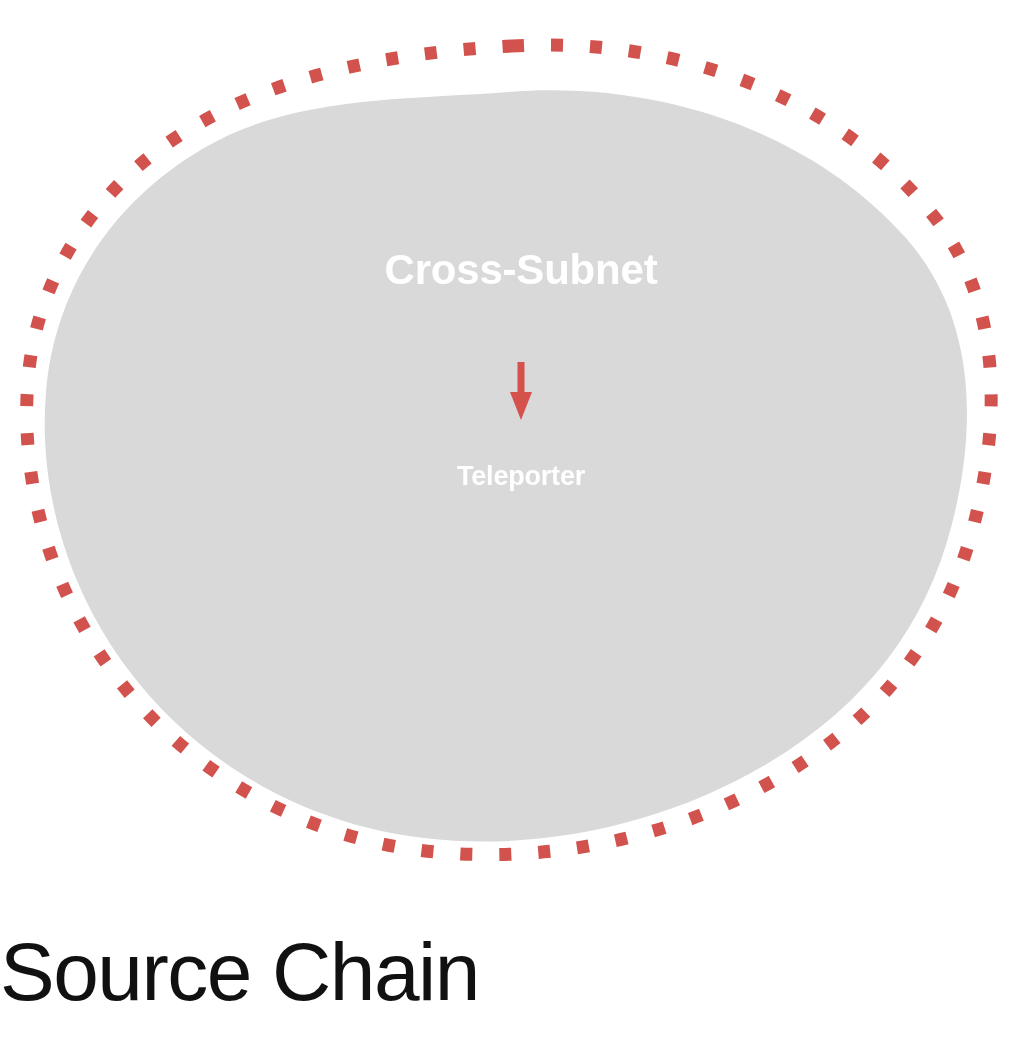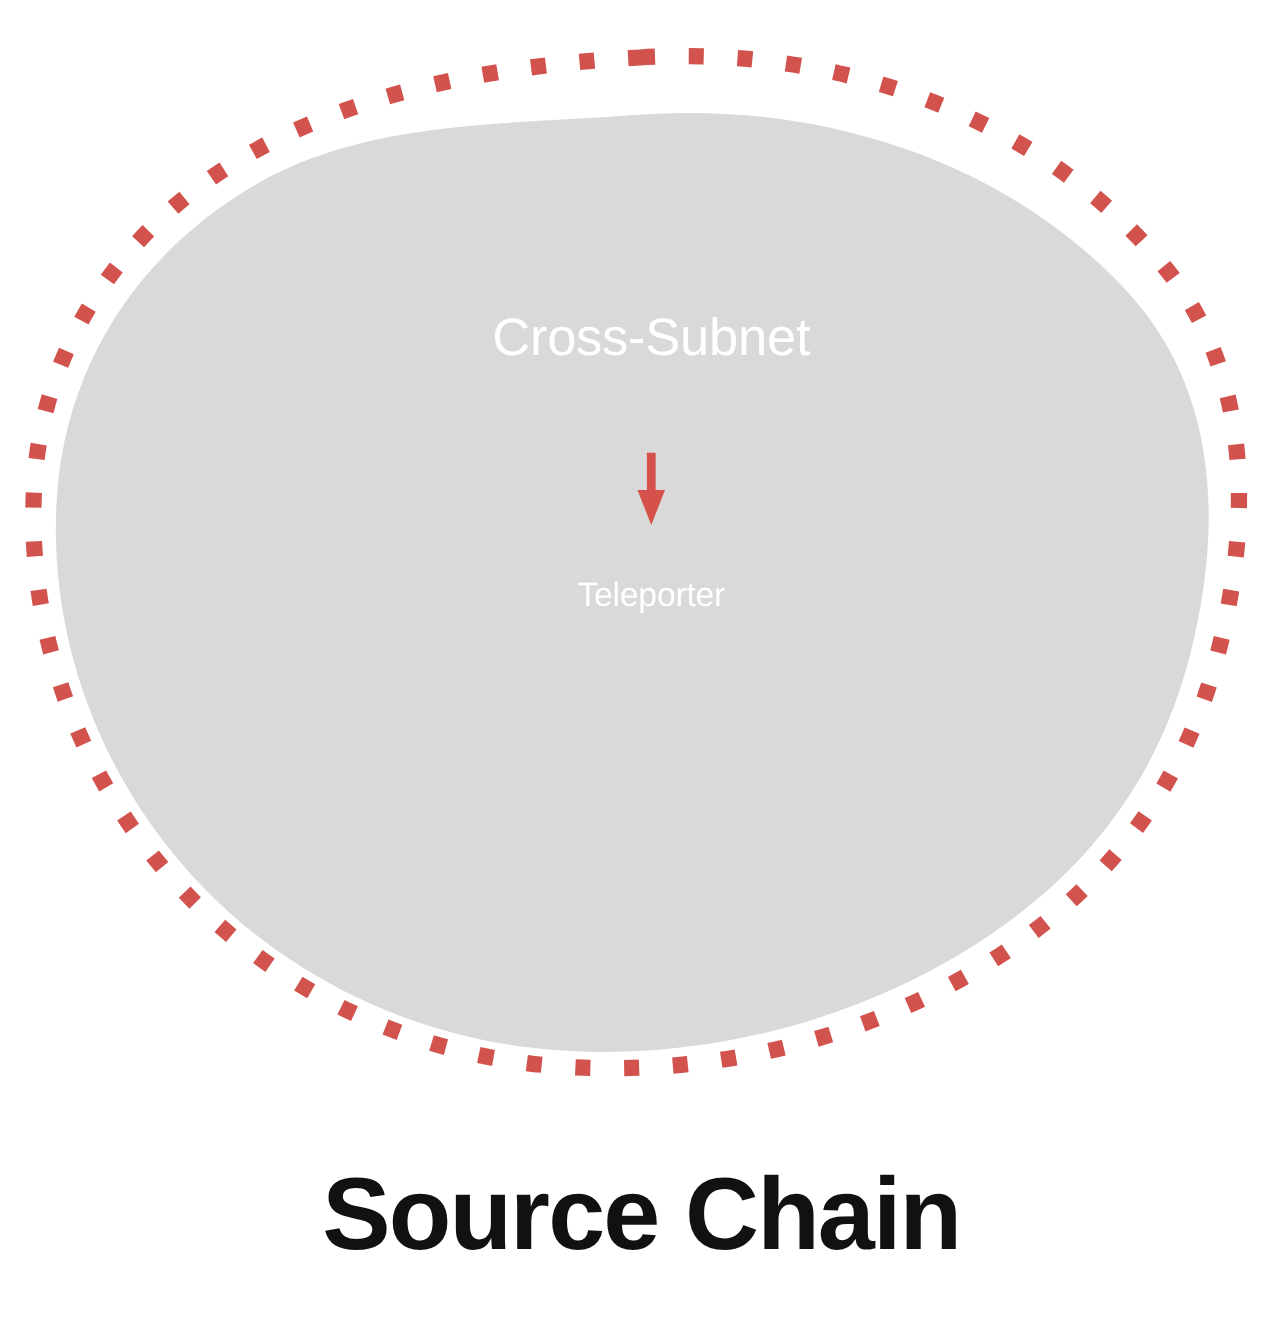--- a/index.html
+++ b/index.html
@@ -28,21 +28,21 @@
   }
   .node-box {
     position: absolute;
     box-sizing: border-box;
     border-radius: 22px;
     display: flex;
     align-items: center;
     justify-content: center;
     text-align: center;
     color: #ffffff;
-    font-weight: normal;
+    font-weight: bold;
     line-height: 1.18;
     letter-spacing: -0.2px;
     -webkit-font-smoothing: antialiased;
   }
   #node-dapp {
     left: 326px;
     top: 175px;
     width: 390px;
     height: 190px;
     font-size: 42px;
@@ -65,23 +65,22 @@
     left: 488px;
     top: 362px;
     width: 66px;
     height: 60px;
   }
   #caption {
     position: absolute;
     left: 0;
     top: 925px;
     width: 1026px;
-    text-align: center;
     font-size: 82px;
-    font-weight: bold;
+    font-weight: normal;
     color: #111111;
     letter-spacing: -1.5px;
     -webkit-font-smoothing: antialiased;
   }
 </style>
 </head>
 <body>
 
 <div id="canvas">
 

